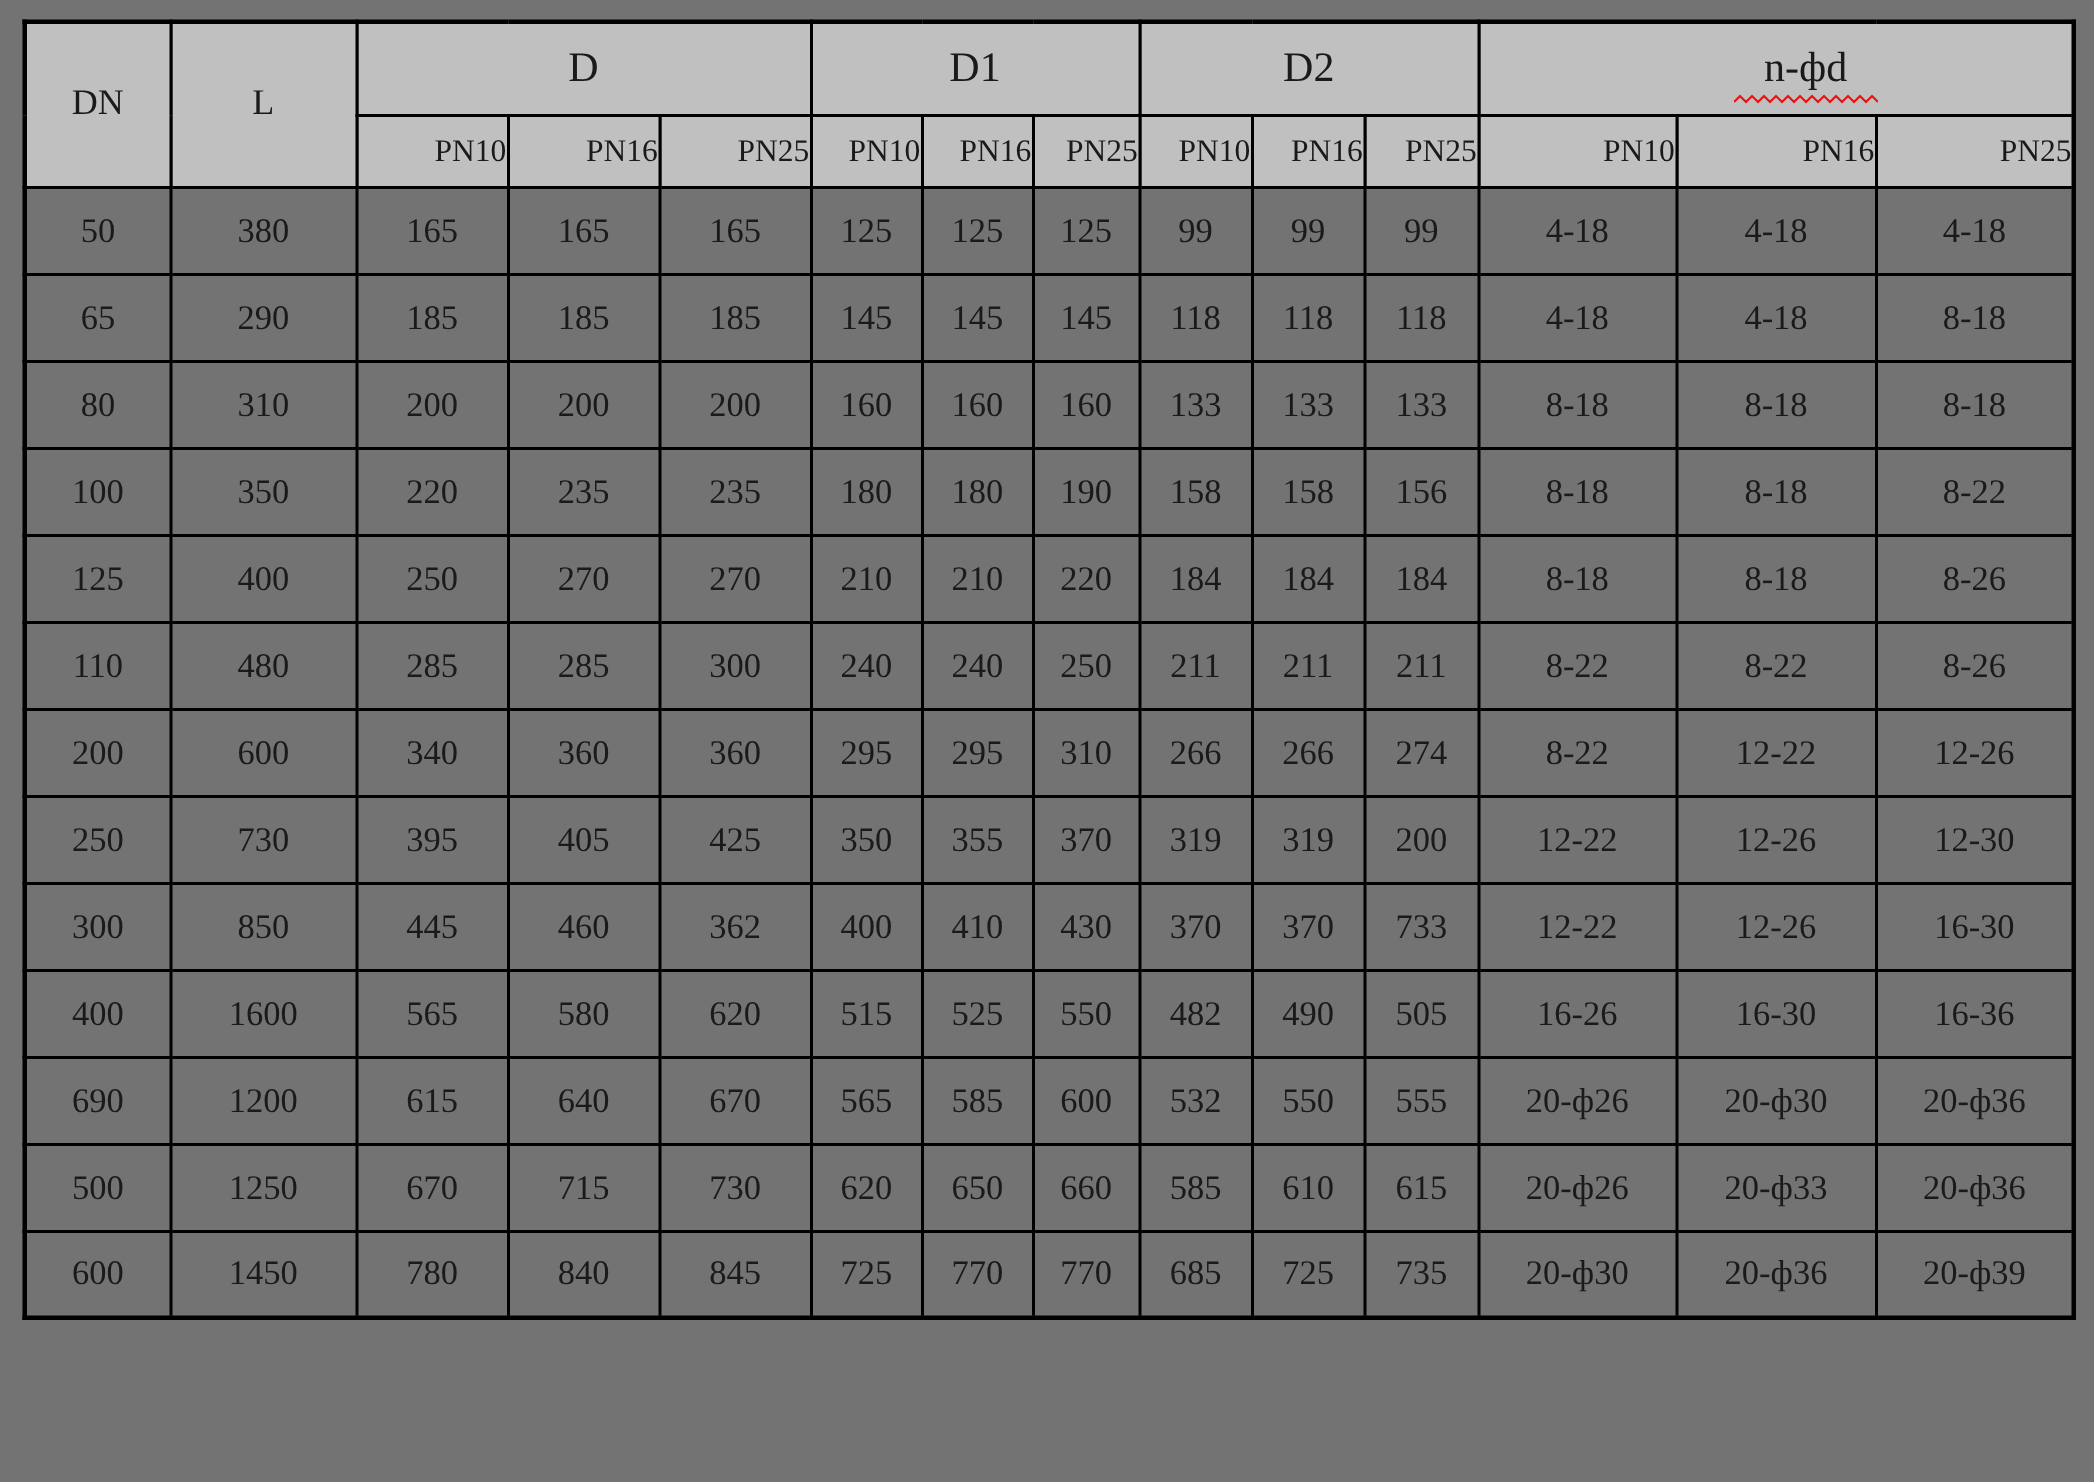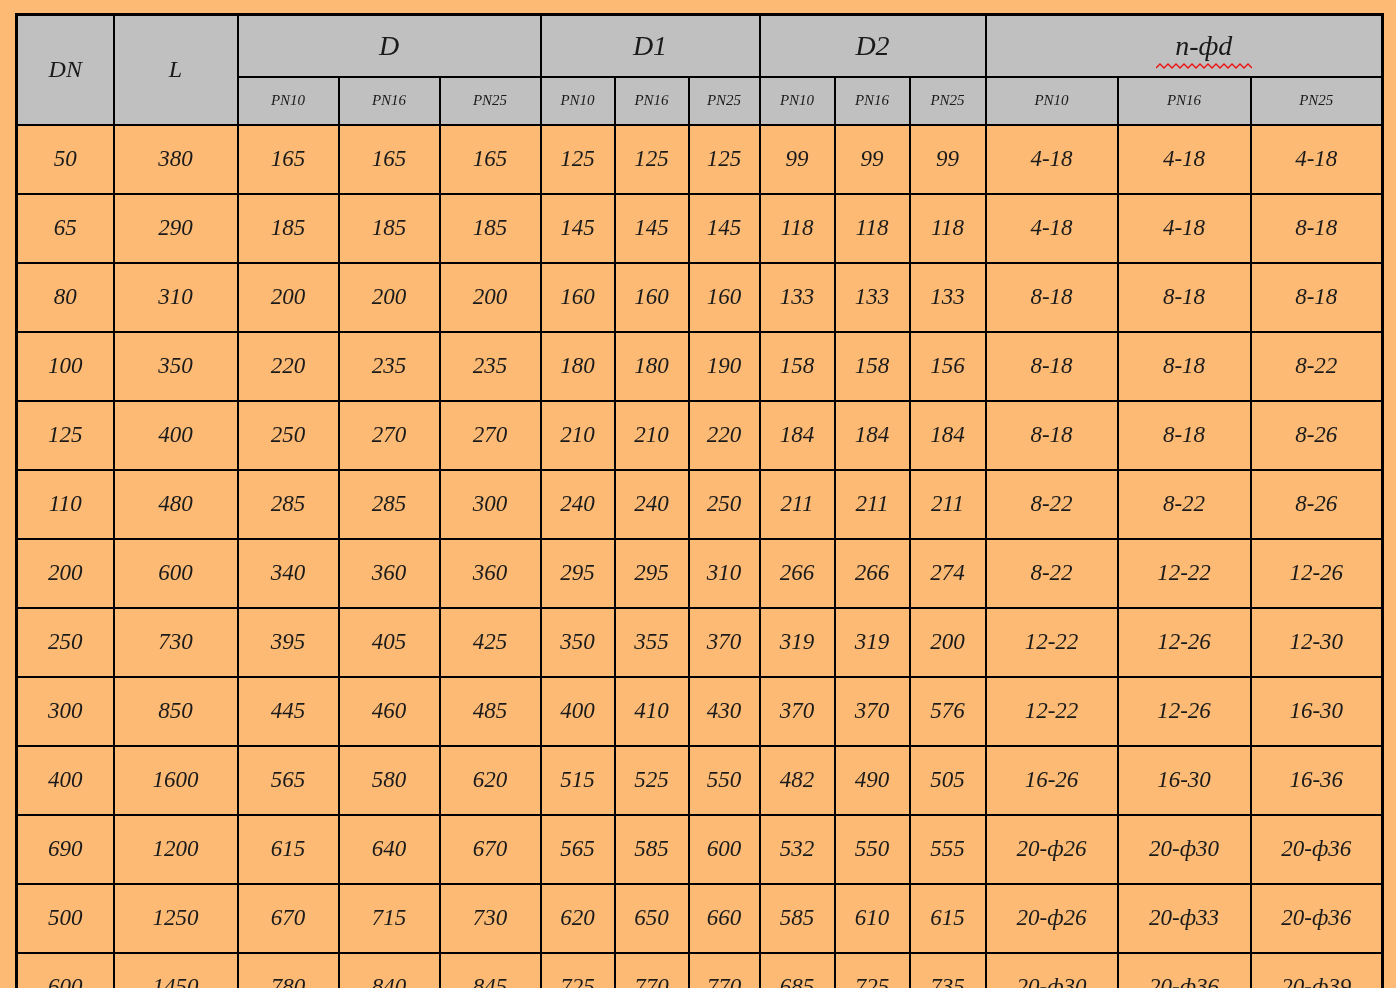--- a/index.html
+++ b/index.html
@@ -9,23 +9,22 @@
     background: #ffffff;
     width: 1396px;
     height: 988px;
     font-family: "Liberation Serif", "DejaVu Serif", serif;
     color: #1a1a1a;
   }
   .page {
     position: relative;
     width: 1396px;
     height: 988px;
-    background: #fdba74;
+    background: #737373;
     overflow: hidden;
-    font-style: italic;
   }
   table.spec-table {
     position: absolute;
     left: 15px;
     top: 13px;
     width: 1366px;
     border-collapse: collapse;
     table-layout: fixed;
     border: 3px solid #000000;
   }
@@ -37,25 +36,25 @@
     padding: 0;
     overflow: hidden;
     white-space: nowrap;
   }
   .spec-table thead th {
     background: #c0c0c0;
     font-weight: normal;
   }
   tr.group-row { height: 62px; }
   tr.sub-row   { height: 48px; }
-  tbody tr     { height: 69px; }
+  tbody tr     { height: 58px; }
 
   th.corner-cell { font-size: 24px; }
   th.group-cell  { font-size: 28px; }
-  th.sub-cell    { font-size: 15px; }
+  th.sub-cell    { font-size: 21px; text-align: right; }
   tbody td       { font-size: 23px; }
 
   .label-wrap {
     display: inline-block;
     position: relative;
     line-height: 1.1;
     margin-left: 40px;
   }
   .zigzag {
     position: absolute;
@@ -243,27 +242,27 @@
     <td>200</td>
     <td>12-22</td>
     <td>12-26</td>
     <td>12-30</td>
   </tr>
         <tr>
     <td>300</td>
     <td>850</td>
     <td>445</td>
     <td>460</td>
-    <td>485</td>
+    <td>362</td>
     <td>400</td>
     <td>410</td>
     <td>430</td>
     <td>370</td>
     <td>370</td>
-    <td>576</td>
+    <td>733</td>
     <td>12-22</td>
     <td>12-26</td>
     <td>16-30</td>
   </tr>
         <tr>
     <td>400</td>
     <td>1600</td>
     <td>565</td>
     <td>580</td>
     <td>620</td>

